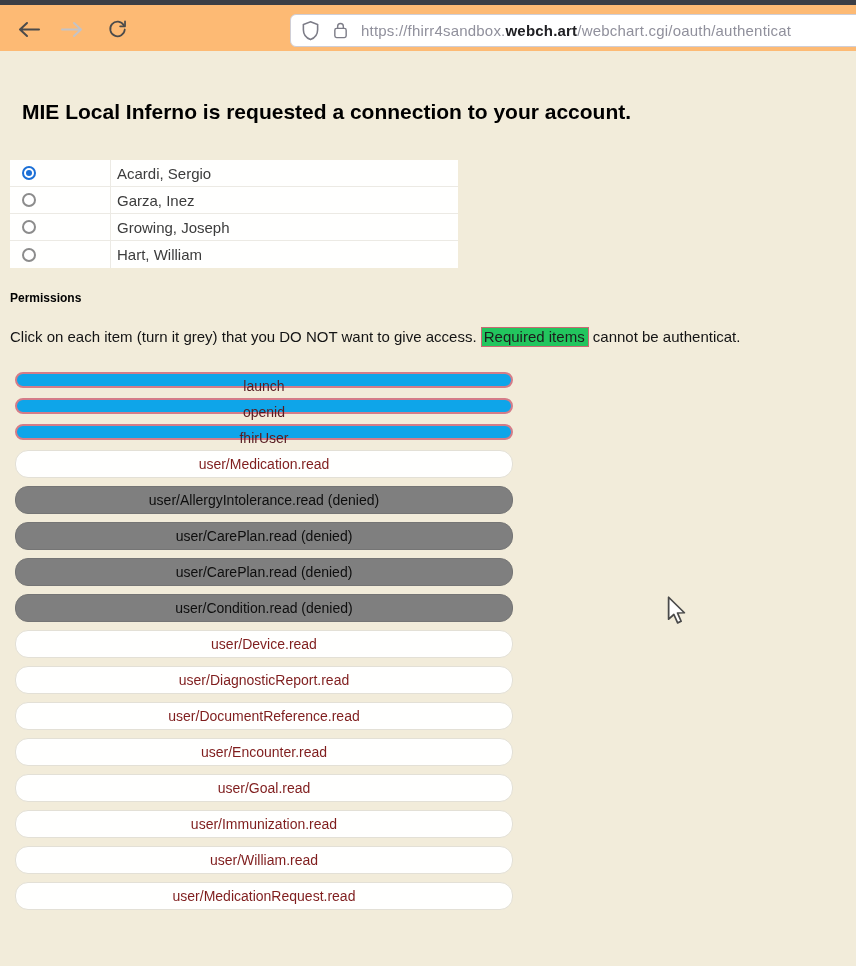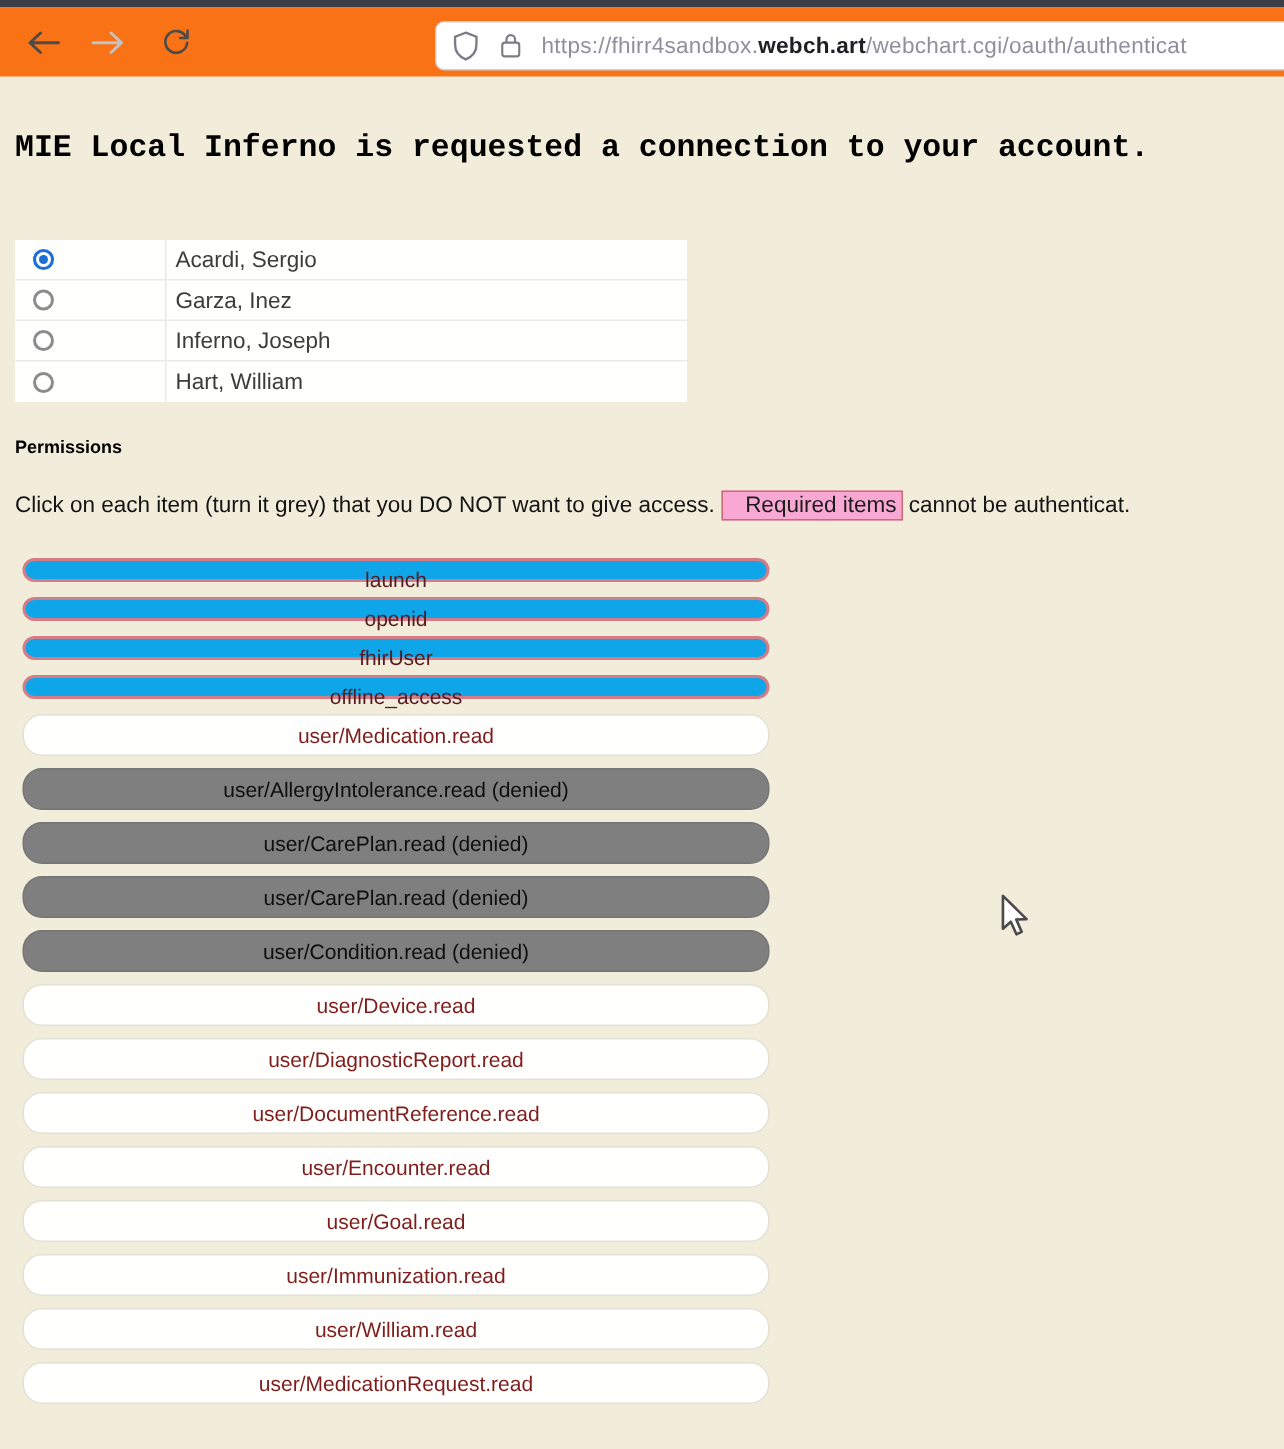--- a/index.html
+++ b/index.html
@@ -11,21 +11,21 @@
     background: #f2ecda;
   }
 
   
   .top-strip {
     position: absolute; top: 0; left: 0; right: 0; height: 5px;
     background: #3b3e45;
   }
   .toolbar {
     position: absolute; top: 5px; left: 0; right: 0; height: 59px;
-    background: #f97316;
+    background: #fdba74;
     border-bottom: 1px solid #d8d8db;
   }
   .nav-btn {
     position: absolute; top: 16px; width: 24px; height: 20px;
     display: flex; align-items: center; justify-content: center;
     cursor: default;
   }
   .nav-back    { left: 16px; }
   .nav-forward { left: 60px; }
   .nav-reload  { left: 105px; }
@@ -41,23 +41,23 @@
   .urlbar svg { flex: 0 0 auto; margin-right: 12px; }
   .url-text { font-size: 15px; color: #90909c; letter-spacing: .2px; }
   .url-text b { color: #202024; font-weight: 700; }
 
   
   .page {
     position: absolute; top: 51px; left: 0; right: 0; bottom: 0;
     background: #f2ecda;
   }
   h1.page-title {
-    position: absolute; left: 10px; top: 37px; margin: 0;
+    position: absolute; left: 10px; top: 37px; margin: 12px;
     font-size: 21px; font-weight: 700; color: #000;
-    letter-spacing: 0px; white-space: nowrap; font-family: Liberation Mono, monospace;
+    letter-spacing: 0px; white-space: nowrap;
   }
   .patient-table {
     position: absolute; left: 10px; top: 109px; width: 448px;
     background: #fffffe;
   }
   .patient-row {
     display: flex; height: 27px; align-items: center;
     border-bottom: 1px solid #eceae4;
   }
   .patient-row:last-child { border-bottom: none; }
@@ -81,24 +81,24 @@
   }
   h3.perm-heading {
     position: absolute; left: 10px; top: 240px; margin: 0;
     font-size: 12px; font-weight: 700; color: #000;
   }
   p.instructions {
     position: absolute; left: 10px; top: 277px; margin: 0;
     font-size: 15px; color: #141414; white-space: nowrap;
   }
   p.instructions mark {
-    background: #f9a8d4;
+    background: #22c55e;
     border: 1px solid #c96a74;
     color: #1c1c1c;
-    padding: 0 3px 1px 15px;
+    padding: 0 3px 1px 2px;
   }
   .scopes {
     position: absolute; left: 15px; top: 321px; width: 498px;
   }
   .pill {
     width: 100%;
     border-radius: 13px;
     font-size: 14px;
     text-align: center;
     cursor: default;
@@ -192,39 +192,38 @@
       <div class="patient-row">
         <div class="radio-cell">
           <div class="radio"></div>
         </div>
         <div class="name-cell">Garza, Inez</div>
       </div>
       <div class="patient-row">
         <div class="radio-cell">
           <div class="radio"></div>
         </div>
-        <div class="name-cell">Inferno, Joseph</div>
+        <div class="name-cell">Growing, Joseph</div>
       </div>
       <div class="patient-row">
         <div class="radio-cell">
           <div class="radio"></div>
         </div>
         <div class="name-cell">Hart, William</div>
       </div>
     </div>
 
   <h3 class="perm-heading">Permissions</h3>
 
   <p class="instructions"><span>Click on each item (turn it grey) that you DO NOT want to give access. </span><mark>Required items</mark><span> cannot be authenticat.</span></p>
 
   <div class="scopes" id="scope-list">
       <div class="pill required">launch</div>
       <div class="pill required">openid</div>
       <div class="pill required">fhirUser</div>
-      <div class="pill required">offline_access</div>
       <div class="pill allowed">user/Medication.read</div>
       <div class="pill denied">user/AllergyIntolerance.read (denied)</div>
       <div class="pill denied">user/CarePlan.read (denied)</div>
       <div class="pill denied">user/CarePlan.read (denied)</div>
       <div class="pill denied">user/Condition.read (denied)</div>
       <div class="pill allowed">user/Device.read</div>
       <div class="pill allowed">user/DiagnosticReport.read</div>
       <div class="pill allowed">user/DocumentReference.read</div>
       <div class="pill allowed">user/Encounter.read</div>
       <div class="pill allowed">user/Goal.read</div>

